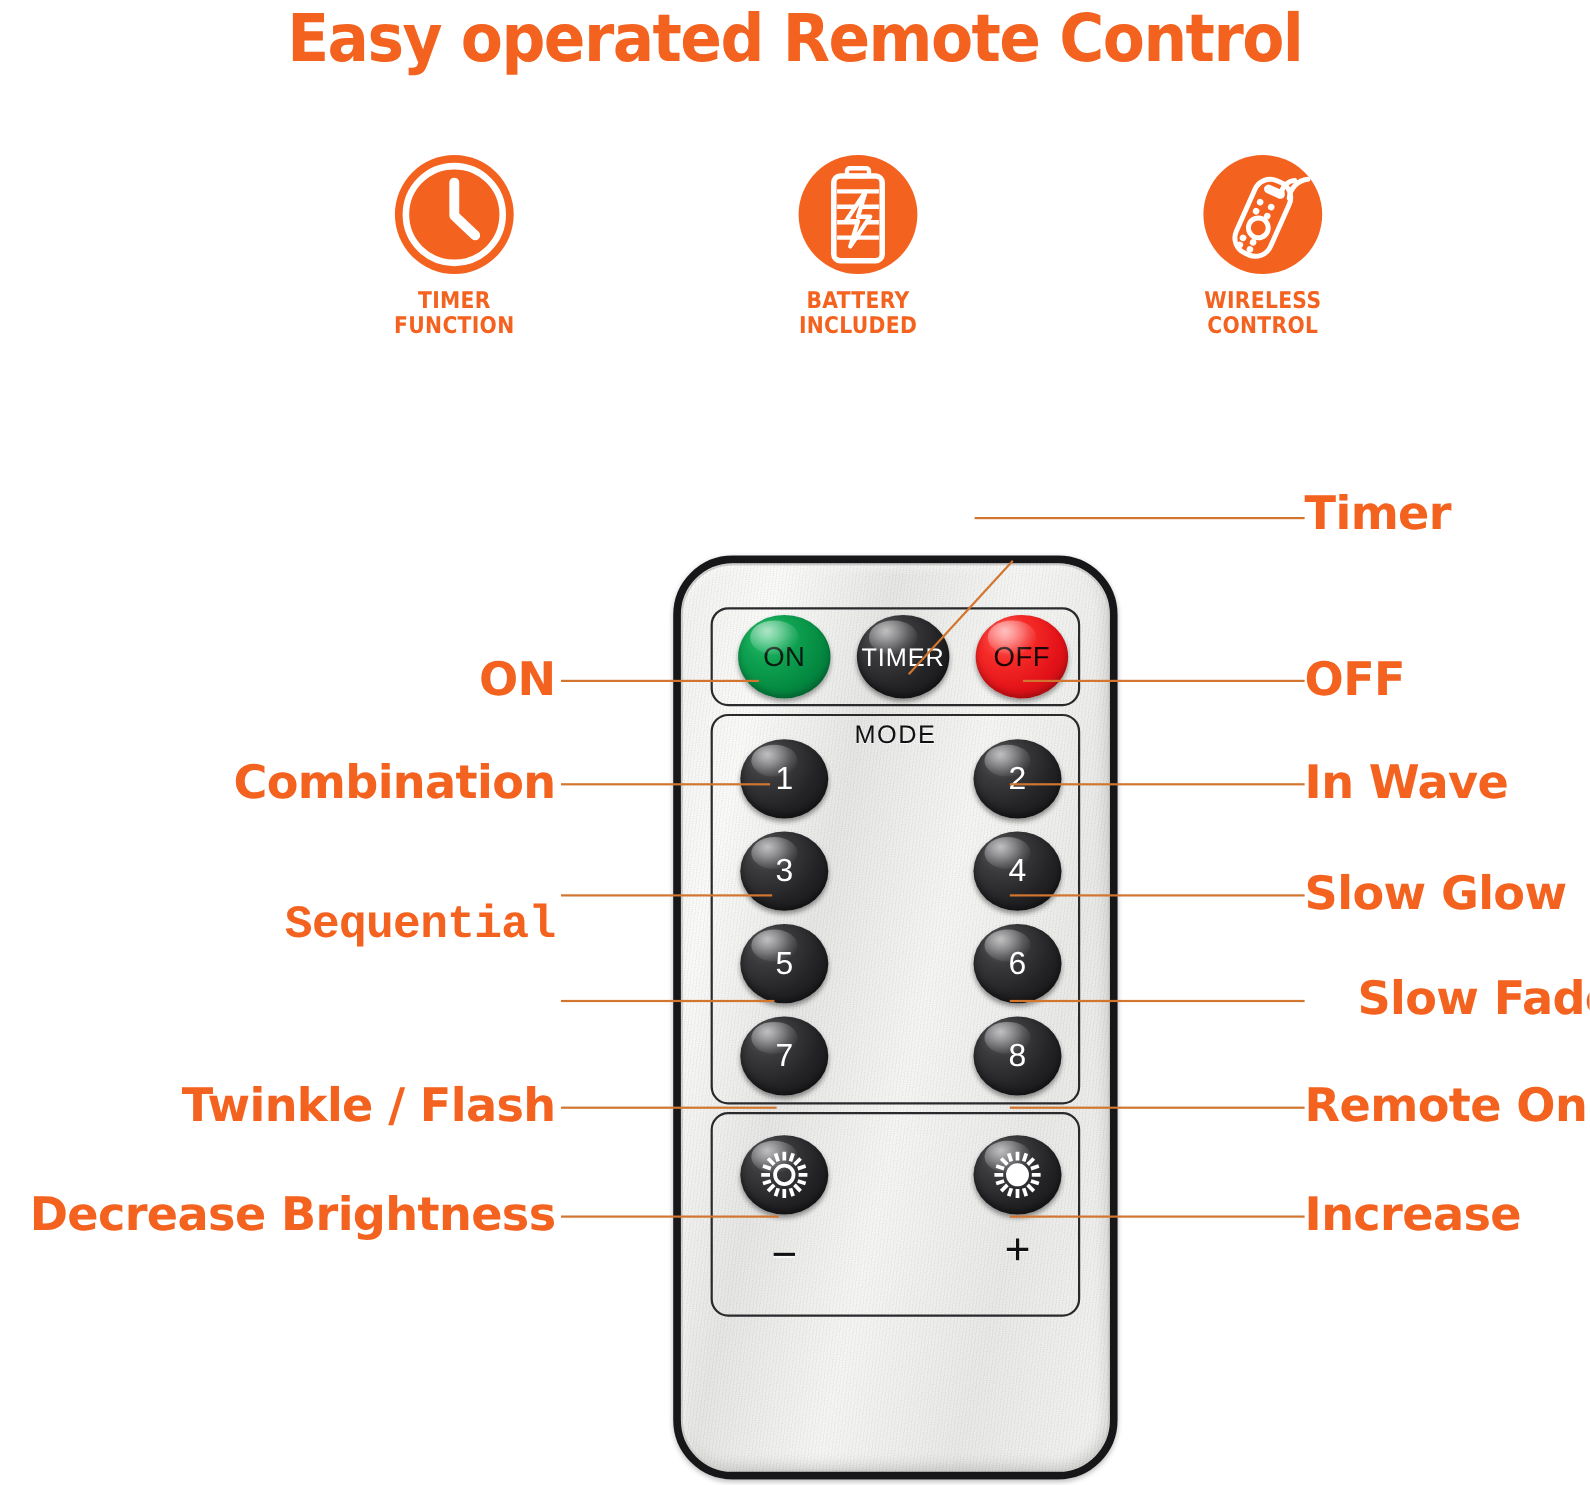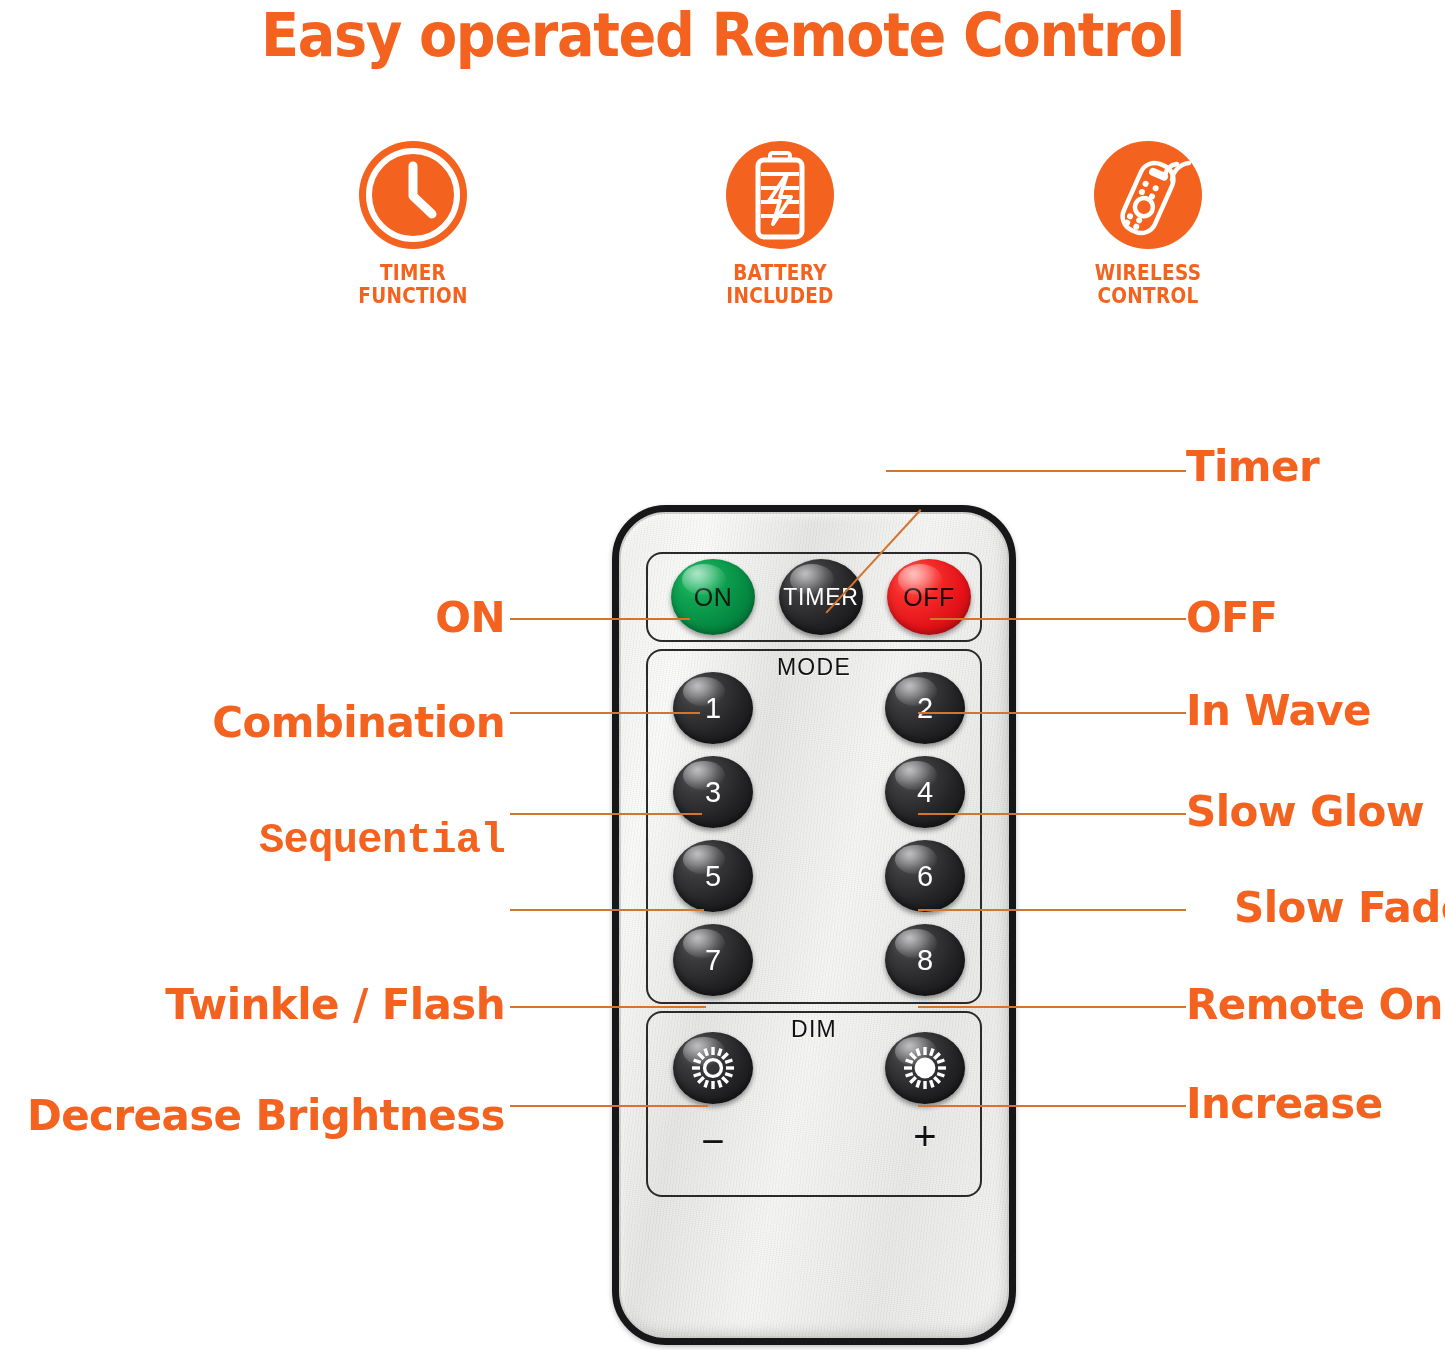--- a/index.html
+++ b/index.html
@@ -326,21 +326,20 @@
   <div class="leader" style="left:918px; top:1006px; width:268px;"></div>
   <div class="leader" style="left:918px; top:1105px; width:268px;"></div>
 
   <div id="remote">
 
     <div class="panel" id="panel-power"></div>
     <div class="panel" id="panel-mode"></div>
     <div class="panel" id="panel-dim"></div>
 
     <div class="panel-caption" id="caption-mode">MODE</div>
-    <div class="panel-caption" id="caption-dim">DIM</div>
 
     <div class="btn btn-green" id="btn-on">ON</div>
     <div class="btn btn-black labeled" id="btn-timer">TIMER</div>
     <div class="btn btn-red" id="btn-off">OFF</div>
 
     <div class="btn btn-black btn-num btn-mode" id="btn-1">1</div>
     <div class="btn btn-black btn-num btn-mode" id="btn-2">2</div>
     <div class="btn btn-black btn-num btn-mode" id="btn-3">3</div>
     <div class="btn btn-black btn-num btn-mode" id="btn-4">4</div>
     <div class="btn btn-black btn-num btn-mode" id="btn-5">5</div>
@@ -394,24 +393,24 @@
           <line x1="36.2" y1="18.4" x2="43.4" y2="16"></line>
         </g>
       </svg>
     </div>
 
     <div class="dim-sign" id="sign-minus">−</div>
     <div class="dim-sign" id="sign-plus">+</div>
   </div>
 
   <div class="callout callout-left" style="left:5px; top:595px; width:500px;">ON</div>
-  <div class="callout callout-left" style="left:5px; top:688px; width:500px;margin-top:12px;">Combination</div>
+  <div class="callout callout-left" style="left:5px; top:688px; width:500px;">Combination</div>
   <div class="callout callout-left" style="left:5px; top:818px; width:500px;font-family:Liberation Mono, monospace;">Sequential</div>
   <div class="callout callout-left" style="left:5px; top:982px; width:500px;">Twinkle / Flash</div>
-  <div class="callout callout-left" style="left:5px; top:1081px; width:500px;margin-top:12px;">Decrease Brightness</div>
+  <div class="callout callout-left" style="left:5px; top:1081px; width:500px;">Decrease Brightness</div>
 
   <div class="callout callout-right" style="left:1186px; top:444px;">Timer</div>
   <div class="callout callout-right" style="left:1186px; top:595px;">OFF</div>
   <div class="callout callout-right" style="left:1186px; top:688px;text-align:center;">In Wave</div>
   <div class="callout callout-right" style="left:1186px; top:789px;">Slow Glow</div>
   <div class="callout callout-right" style="left:1186px; top:885px;margin-left:48px;">Slow Fade</div>
   <div class="callout callout-right" style="left:1186px; top:982px;">Remote On</div>
   <div class="callout callout-right" style="left:1186px; top:1081px;">Increase</div>
 
 </div>

